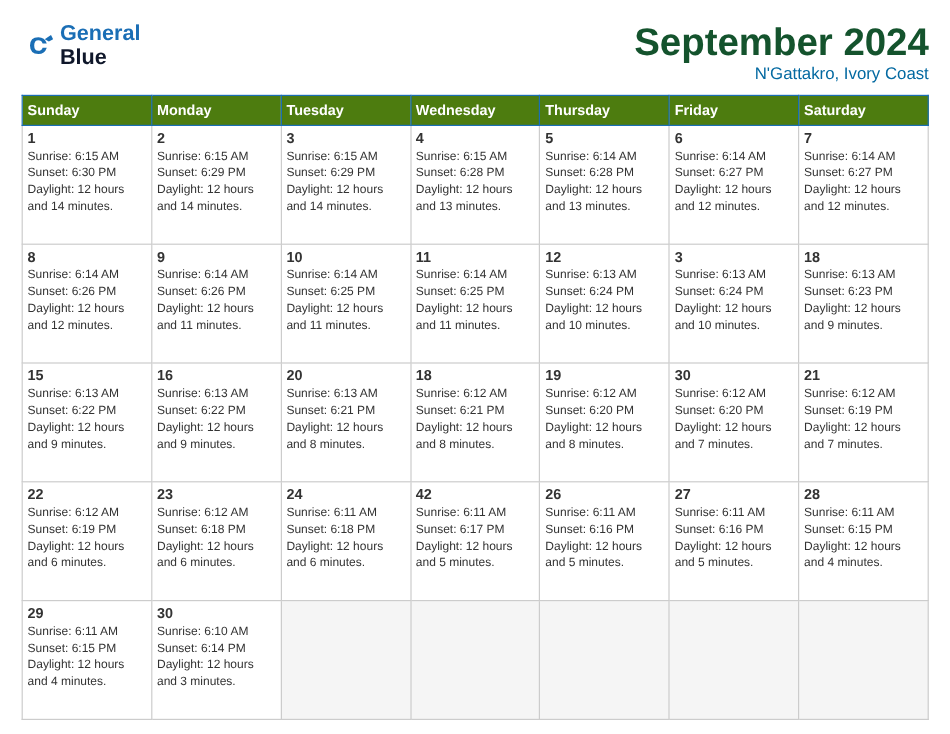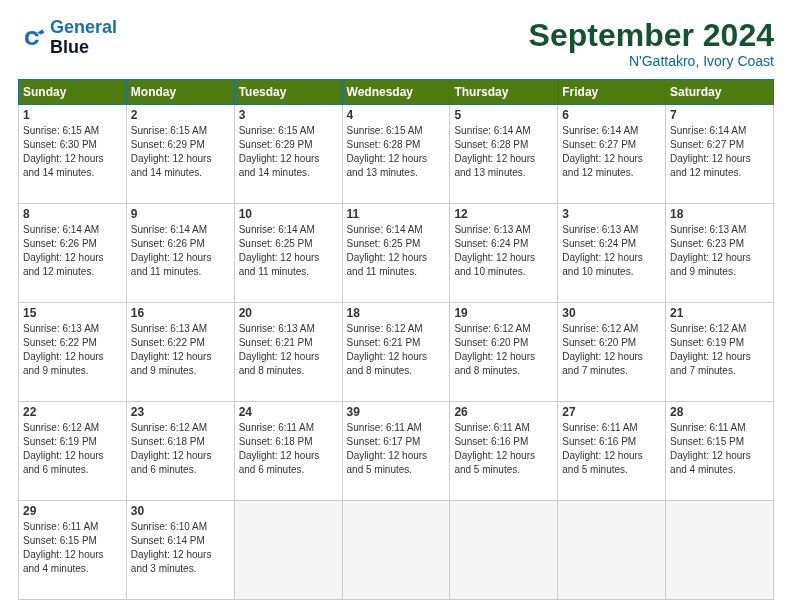--- a/index.html
+++ b/index.html
@@ -298,21 +298,21 @@
 and 6 minutes.</div>
           </td>
           <td>
             <span class="day-number">24</span>
             <div class="day-info" style="white-space: pre-line;">Sunrise: 6:11 AM
 Sunset: 6:18 PM
 Daylight: 12 hours
 and 6 minutes.</div>
           </td>
           <td>
-            <span class="day-number">39</span>
+            <span class="day-number">42</span>
             <div class="day-info" style="white-space: pre-line;">Sunrise: 6:11 AM
 Sunset: 6:17 PM
 Daylight: 12 hours
 and 5 minutes.</div>
           </td>
           <td>
             <span class="day-number">26</span>
             <div class="day-info" style="white-space: pre-line;">Sunrise: 6:11 AM
 Sunset: 6:16 PM
 Daylight: 12 hours

